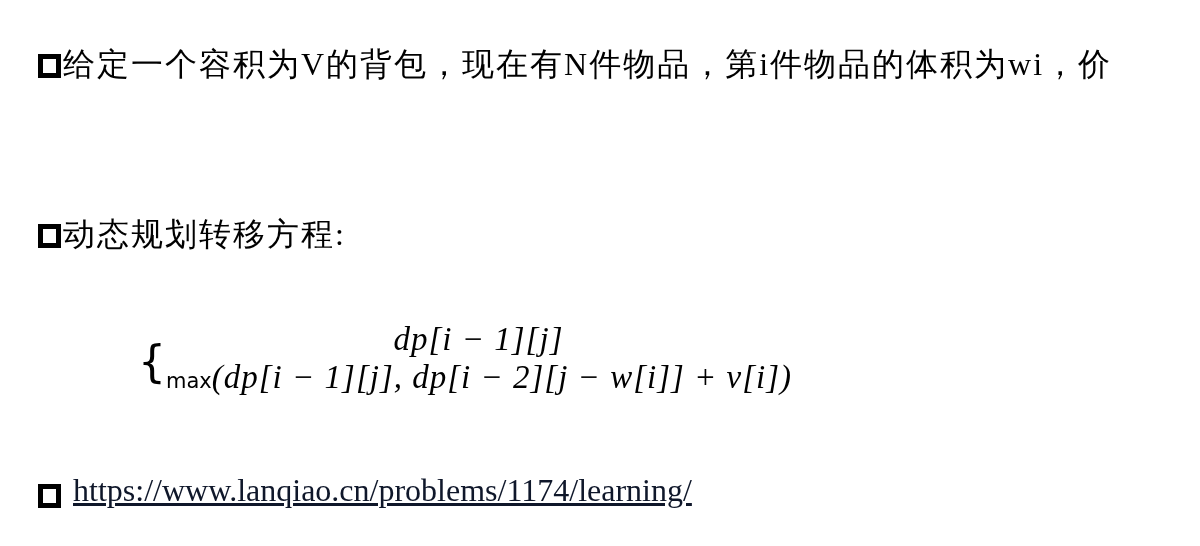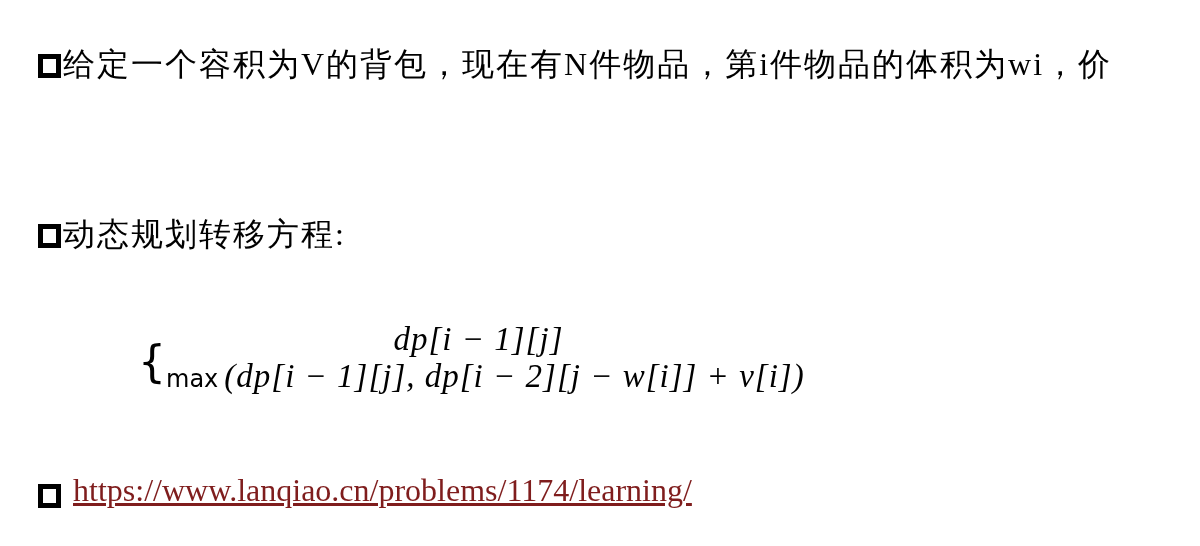--- a/index.html
+++ b/index.html
@@ -68,55 +68,54 @@
     top: 4px;
     line-height: 1;
   }
   .cases {
     display: flex;
     flex-direction: column;
     margin-left: 0px;
   }
   .case-row {
     display: flex;
-    align-items: center;
+    align-items: flex-start;
     height: 38px;
     line-height: 38px;
   }
   .case-expr {
     width: 625px;
     text-align: center;
     font-style: italic;
     letter-spacing: 1px;
   }
   .max-op {
     font-family: "DejaVu Sans", sans-serif;
     font-style: normal;
-    font-size: 24px;
+    font-size: 21px;
     letter-spacing: 0;
-    margin-right: 6px;
   }
   .case-cond {
     width: 140px;
     margin-left: 16px;
     font-style: italic;
     text-align: left;
     letter-spacing: 1px;
   }
 
   
   .link-line {
     position: absolute;
     left: 73px;
     top: 472px;
     font-size: 32px;
     white-space: nowrap;
   }
   .link-line a {
-    color: #7f1d1d;
+    color: #0f172a;
     cursor: pointer;
   }
 </style>
 </head>
 <body>
 
 <div class="slide">
 
   <span class="bullet b1"></span>
   <div class="text-line l1">给定一个容积为V的背包，现在有N件物品，第i件物品的体积为wi，价</div>

